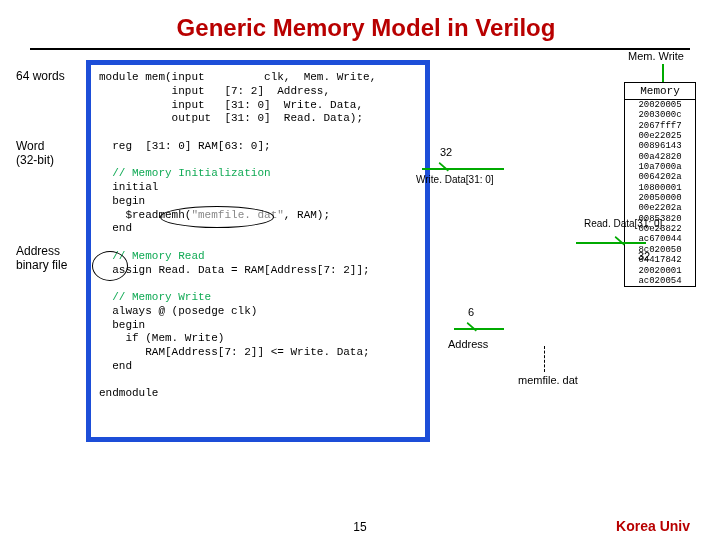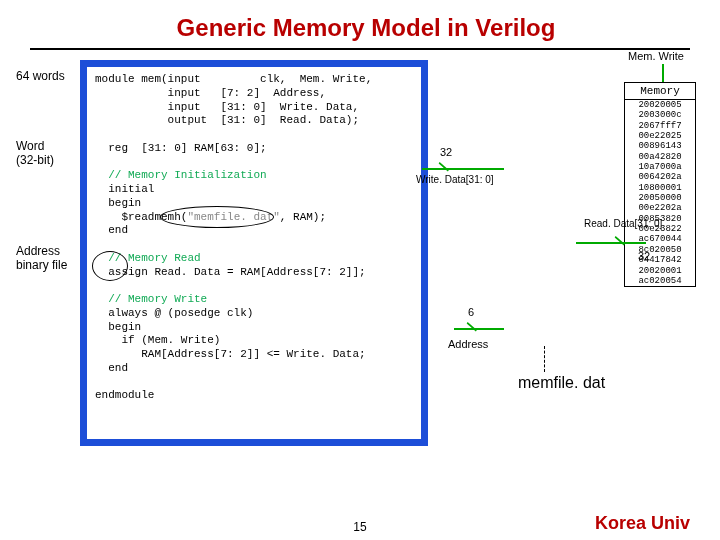--- a/index.html
+++ b/index.html
@@ -1,34 +1,34 @@
 <!DOCTYPE html>
 <html><head>
 <meta charset="utf-8">
 <style>
 body{margin:0;padding:0;font-family:Verdana,Arial,sans-serif;width:720px;height:540px;background:#fff;overflow:hidden}
 .title{color:#b80000;font-weight:bold;font-size:24px;text-align:center;padding:14px 0 6px 12px}
 .hr{border-top:2px solid #000;margin:0 30px 10px 30px}
 .main{position:relative;margin:0 24px;height:410px}
 .labels-left{position:absolute;left:-8px;top:8px;font-size:12px}
 .lbl{text-align:left;line-height:1.15}
-.codebox{position:absolute;left:56px;top:0;width:318px;height:360px;border:7px solid #1d4ed8;padding:6px 8px;font-family:"Courier New",monospace;font-size:11px;line-height:1.25;white-space:pre;color:#000}
+.codebox{position:absolute;left:62px;top:0;width:318px;height:360px;border:5px solid #1d4ed8;padding:6px 8px;font-family:"Courier New",monospace;font-size:11px;line-height:1.25;white-space:pre;color:#000}
 .cm{color:#1a5}
 .st{color:#888}
 .oval{position:absolute;border:1px solid #000;border-radius:50%}
 .membox{position:absolute;right:0;top:22px;width:70px;border:1px solid #000;font-family:"Courier New",monospace;font-size:9px;text-align:center}
 .membox .hdr{border-bottom:1px solid #000;font-family:Liberation Mono, monospace;font-size:11px;padding:2px 0}
 .membox .row{line-height:1.15}
 .sig{position:absolute;font-size:11px}
 .arrow{position:absolute;background:#0a0}
 .slash{position:absolute;color:#0a0;font-size:16px;font-weight:bold;transform:rotate(-60deg)}
 .pagenum{position:absolute;bottom:6px;left:50%;transform:translateX(-50%);font-size:12px}
-.brand{position:absolute;bottom:6px;right:30px;color:#b80000;font-weight:bold;font-size:18px}
+.brand{position:absolute;bottom:6px;right:30px;color:#b80000;font-weight:bold;font-size:14px}
 .dotline{position:absolute;border-left:1px dashed #000;height:26px}
-.memfile{position:absolute;font-size:16px}
+.memfile{position:absolute;font-size:11px}
 </style>
 </head>
 <body>
 
 <div class="title">Generic Memory Model in Verilog</div>
 <div class="hr"></div>
 
 <div class="main">
 
   <div class="labels-left">

